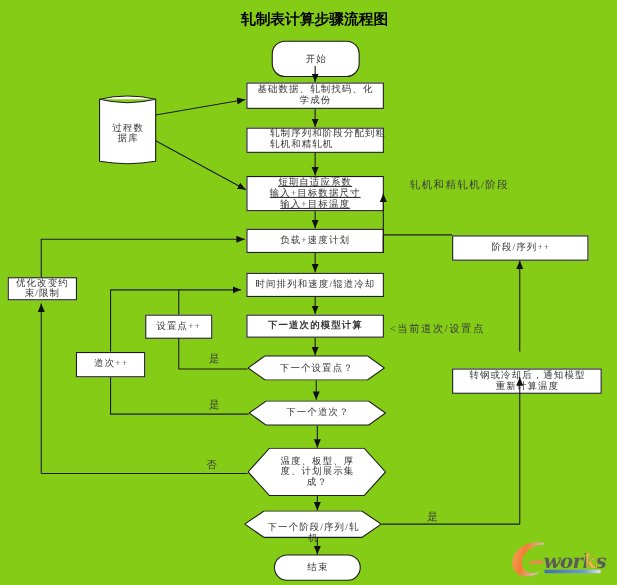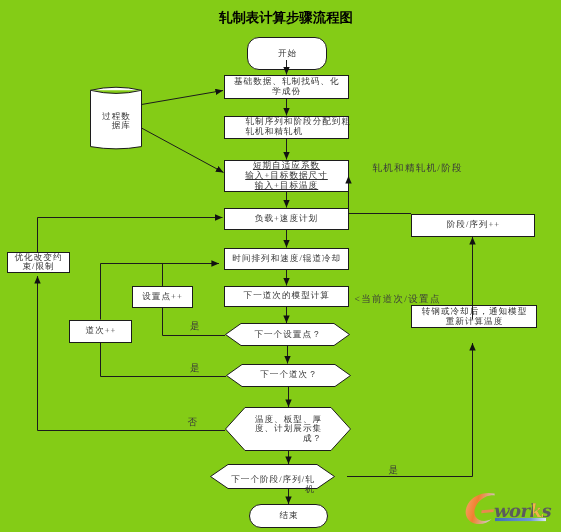--- a/index.html
+++ b/index.html
@@ -24,21 +24,21 @@
   #logo{position:absolute;left:464px;top:490px;width:100px;height:42px;}
   .logo-e-path{fill:url(#gE);}
   .logo-e-bar{fill:#e88a4e;}
   .logo-word{font-family:"DejaVu Serif",serif;font-style:italic;font-weight:bold;
              font-size:18px;fill:#5b5b5d;letter-spacing:-0.5px;}
   .logo-word-accent{font-family:"DejaVu Serif",serif;font-style:italic;font-weight:bold;
              font-size:18px;fill:#f0b64a;letter-spacing:-0.5px;}
   .logo-bar{fill:url(#gBar);}
   .hexwrap{position:absolute;}
   .hexwrap .hextxt{position:absolute;left:0;top:0;width:100%;height:100%;
-        display:flex;align-items:center;justify-content:center;text-align:right;
+        display:flex;align-items:center;justify-content:center;text-align:center;
         font-family:"Liberation Serif",serif;font-size:8.6px;letter-spacing:1px;color:#333333;line-height:9.6px;
         white-space:nowrap;}
 </style>
 </head>
 <body>
 
 <div id="page">
 
   <div id="title" style="left: 219px; top: 10.5px;">轧制表计算步骤流程图</div>
 
@@ -94,36 +94,36 @@
     </div>
   <div class="node" id="n-adapt" style="left: 223.5px; top: 159.5px; width: 125px; height: 32.5px; text-decoration: underline;">
       <span class="txt">短期自适应系数<br>输入+目标数据尺寸<br>输入+目标温度</span>
     </div>
   <div class="node" id="n-load" style="left: 223.5px; top: 207.5px; width: 125px; height: 22px;">
       <span class="txt">负载+速度计划</span>
     </div>
   <div class="node" id="n-time" style="left: 223.5px; top: 247.5px; width: 125.5px; height: 22.5px;">
       <span class="txt">时间排列和速度/辊道冷却</span>
     </div>
-  <div class="node" id="n-model" style="left: 223.5px; top: 285.5px; width: 125.5px; height: 21.5px;">
+  <div class="node" id="n-model" style="left: 223.5px; top: 285.5px; width: 125.5px; height: 21.5px; font-weight: bold;">
       <span class="txt">下一道次的模型计算</span>
     </div>
   <div class="node" id="n-opt" style="left: 6.5px; top: 252px; width: 63px; height: 20.5px;">
       <span class="txt">优化改变约<br>束/限制</span>
     </div>
   <div class="node" id="n-sp" style="left: 131.5px; top: 286px; width: 61px; height: 21.5px;">
       <span class="txt">设置点++</span>
     </div>
   <div class="node" id="n-pass" style="left: 69px; top: 319.5px; width: 63px; height: 23.5px; text-align: right;">
       <span class="txt">道次++</span>
     </div>
   <div class="node" id="n-stage" style="left: 411px; top: 214px; width: 124px; height: 22.5px;">
       <span class="txt">阶段/序列++</span>
     </div>
-  <div class="node" id="n-recalc" style="left: 411px; top: 305px; width: 126px; height: 23px; justify-content: center;">
+  <div class="node" id="n-recalc" style="left: 411px; top: 335px; width: 136px; height: 23px; justify-content: center;">
       <span class="txt">转钢或冷却后，通知模型<br>重新计算温度</span>
     </div>
 
   <div class="hexwrap" id="h1" style="left: 225px; top: 323px; width: 125px; height: 23px;">
       <svg width="125" height="23" viewBox="0 0 125 23" style="position: absolute; left: 0px; top: 0px;">
         <path d="M 16 0.5 L 109 0.5 L 124.5 11.5 L 109 22.5 L 16 22.5 L 0.5 11.5 Z" fill="#fff" stroke="#1c1c1c" stroke-width="1"></path>
       </svg>
     <div class="hextxt">
         <span class="txt">下一个设置点？</span>
       </div>
@@ -137,21 +137,21 @@
       </div>
   </div>
   <div class="hexwrap" id="h3" style="left: 225px; top: 407px; width: 126px; height: 44px;">
       <svg width="126" height="44" viewBox="0 0 126 44" style="position: absolute; left: 0px; top: 0px;">
         <path d="M 20 0.5 L 106 0.5 L 125.5 22 L 106 43.5 L 20 43.5 L 0.5 22 Z" fill="#fff" stroke="#1c1c1c" stroke-width="1"></path>
       </svg>
     <div class="hextxt">
         <span class="txt">温度、板型、厚<br>度、计划展示集<br>成？</span>
       </div>
   </div>
-  <div class="hexwrap" id="h4" style="left: 210px; top: 464px; width: 125px; height: 42px;">
+  <div class="hexwrap" id="h4" style="left: 222px; top: 464px; width: 125px; height: 42px;">
       <svg width="125" height="25" viewBox="0 0 125 25" style="position: absolute; left: 0px; top: 0px;">
         <path d="M 18 0.5 L 107 0.5 L 124.5 12.5 L 107 24.5 L 18 24.5 L 0.5 12.5 Z" fill="#fff" stroke="#1c1c1c" stroke-width="1"></path>
       </svg>
     <div class="hextxt">
         <span class="txt">下一个阶段/序列/轧<br>机</span>
       </div>
   </div>
 
   <div class="hexwrap" id="cyl" style="left: 90px; top: 86.5px; width: 52px; height: 63.5px;">
       <svg width="52" height="63.5" viewBox="0 0 52 63.5" overflow="visible" style="position: absolute; left: 0px; top: 0px;">

